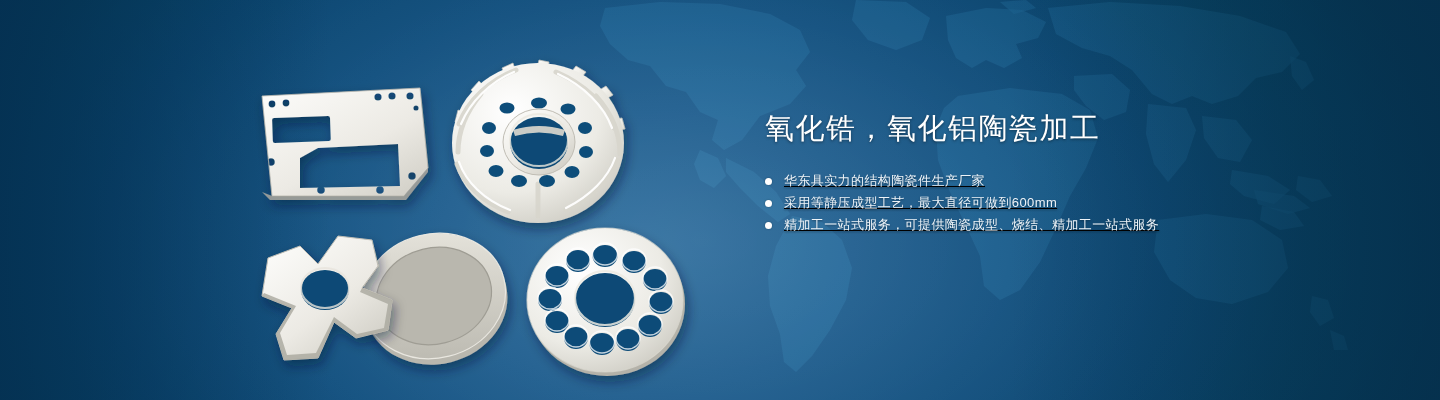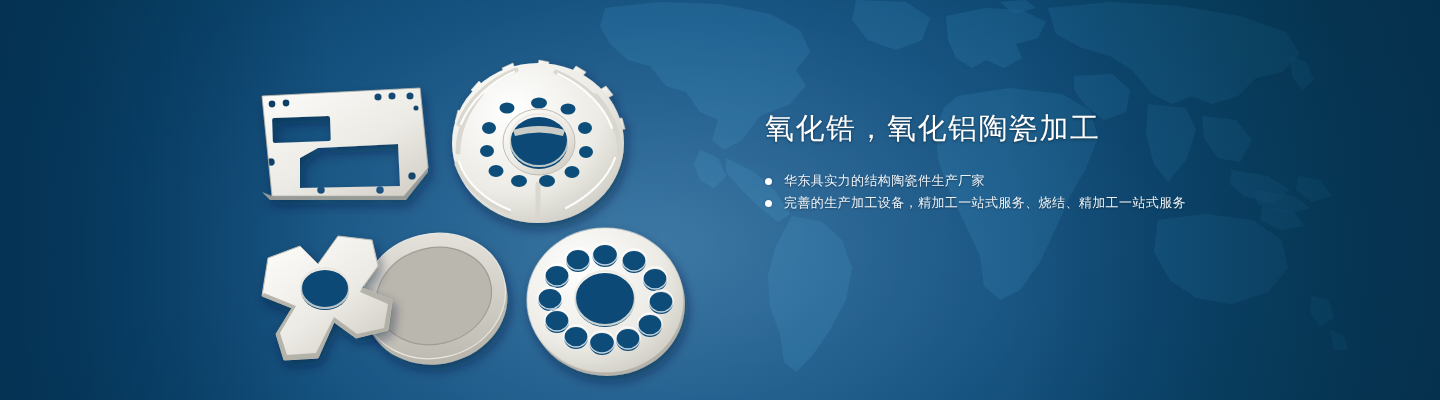--- a/index.html
+++ b/index.html
@@ -70,21 +70,21 @@
   }
   .headline {
     font-size:29px;
     line-height:40px;
     color:#ffffff;
     letter-spacing:1.5px;
     font-weight:400;
     text-shadow:0 1px 3px rgba(0,0,0,0.45);
     white-space:nowrap;
   }
-  .bullets { margin-top:22px; list-style:none; }
+  .bullets { margin-top:22px; list-style:none;text-decoration:underline; }
   .bullet {
     display:flex;
     align-items:center;
     height:22px;
     margin-bottom:0px;
   }
   .dot {
     width:7px; height:7px;
     border-radius:50%;
     background:#ffffff;
@@ -384,18 +384,22 @@
   <div class="copy">
     <h1 class="headline">氧化锆，氧化铝陶瓷加工</h1>
 
     <ul class="bullets">
       <li class="bullet">
         <span class="dot"></span>
         <span class="bullet-text">华东具实力的结构陶瓷件生产厂家</span>
       </li>
       <li class="bullet">
         <span class="dot"></span>
-        <span class="bullet-text">完善的生产加工设备，精加工一站式服务、烧结、精加工一站式服务</span>
+        <span class="bullet-text">采用等静压成型工艺，最大直径可做到600mm</span>
+      </li>
+      <li class="bullet">
+        <span class="dot"></span>
+        <span class="bullet-text">精加工一站式服务，可提供陶瓷成型、烧结、精加工一站式服务</span>
       </li>
     </ul>
   </div>
 
 </div>
 
 </body></html>

